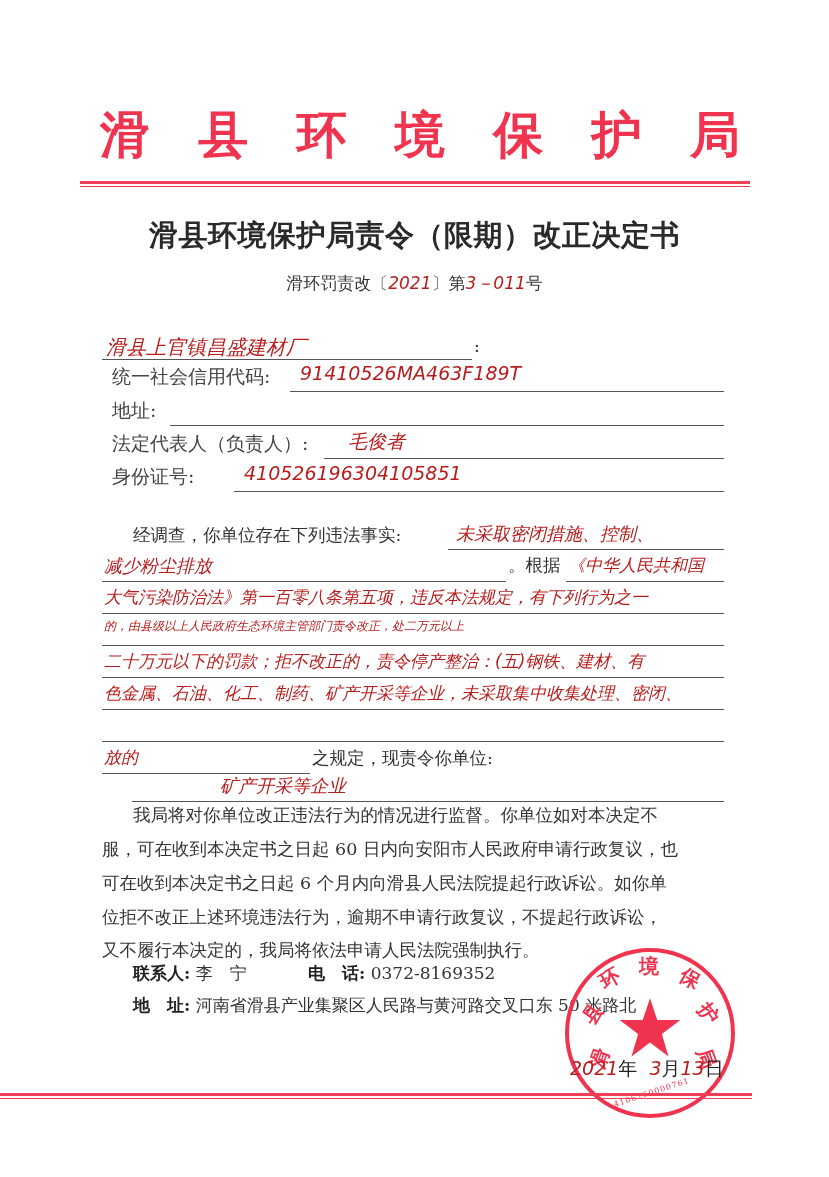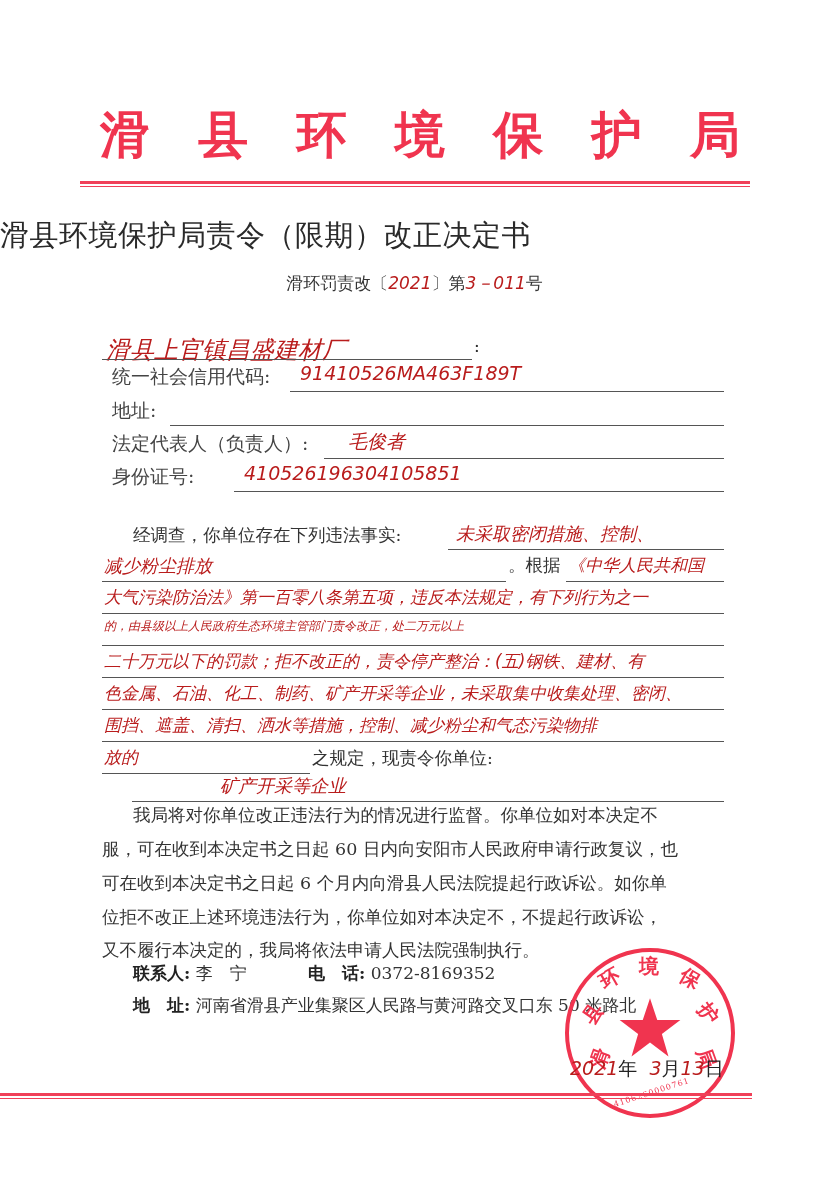--- a/index.html
+++ b/index.html
@@ -5,22 +5,22 @@
   html, body { margin: 0; padding: 0; background: #ffffff; }
   body { width: 829px; height: 1177px; position: relative; overflow: hidden;
          font-family: "DejaVu Serif", "Liberation Serif", serif; color: #222; }
   .abs { position: absolute; }
   .agency { left: 100px; top: 100px; width: 640px; height: 70px;
             display: flex; justify-content: space-between; align-items: center;
             color: #f0344f; font-size: 50px; font-weight: bold; letter-spacing: 0; }
   .agency span { display: inline-block; }
   .rule-top { left: 80px; top: 181px; width: 670px; height: 3px; background: #f04058; }
   .rule-top2 { left: 80px; top: 186px; width: 670px; height: 1px; background: #f04058; }
-  .doc-title { left: 0; width: 829px; top: 216px; 
-               font-size: 29px; font-weight: normal; color: #2a2a2a; letter-spacing: 0.5px; }
+  .doc-title { left: 0; width: 829px; top: 216px; text-align: center;
+               font-size: 29px; font-weight: bold; color: #2a2a2a; letter-spacing: 0.5px; }
   .doc-number { left: 0; width: 829px; top: 272px; text-align: center;
                 font-size: 17px; color: #333; }
   .hand { font-family: "DejaVu Sans", "Liberation Sans", sans-serif; font-style: italic;
           color: #b91c1c; }
   .line { position: absolute; height: 1px; background: #555; }
   .lbl { font-size: 17px; color: #444; }
   .para { font-size: 17.5px; color: #333; line-height: 34px; }
   .row { position: absolute; left: 112px; width: 612px; height: 34px; }
   .row .txt { position: absolute; left: 0; top: 4px; font-size: 19px; white-space: nowrap; }
   .row .uline { position: absolute; left: 0; right: 0; bottom: 2px; height: 1px; background: #555; }
@@ -49,21 +49,21 @@
 </div>
 <div class="abs rule-top"></div>
 <div class="abs rule-top2"></div>
 
 <div class="abs doc-title">滑县环境保护局责令（限期）改正决定书</div>
 <div class="abs doc-number">
   <span>滑环罚责改〔</span><span class="hand">2021</span><span>〕第</span><span class="hand">3－011</span><span>号</span>
 </div>
 
 <div class="abs" style="left:102px; top:328px; width:370px; height:32px;">
-  <span class="hand" style="position:absolute; left:4px; top:6px; font-size:24px;">滑县上官镇昌盛建材厂</span>
+  <span class="hand" style="position:absolute; left:4px; top:6px; font-size:20px;">滑县上官镇昌盛建材厂</span>
   <div class="line" style="left:0; right:0; bottom:0;"></div>
 </div>
 <span class="abs" style="left:474px; top:336px; font-size:17px;">:</span>
 
 <div class="row" style="top:360px;">
   <span class="txt lbl">统一社会信用代码:</span>
   <span class="txt hand" style="left:188px; font-size:19px; top:2px;">91410526MA463F189T</span>
   <div class="uline" style="left:178px;"></div>
 </div>
 <div class="row" style="top:394px;">
@@ -107,38 +107,37 @@
 </div>
 <div class="abs" style="left:102px; top:647px; width:622px; height:31px;">
   <span class="hand" style="position:absolute; left:2px; top:3px; font-size:17px; white-space:nowrap;">二十万元以下的罚款；拒不改正的，责令停产整治：(五)钢铁、建材、有</span>
   <div class="line" style="left:0; right:0; bottom:0;"></div>
 </div>
 <div class="abs" style="left:102px; top:679px; width:622px; height:31px;">
   <span class="hand" style="position:absolute; left:2px; top:3px; font-size:17px; white-space:nowrap;">色金属、石油、化工、制药、矿产开采等企业，未采取集中收集处理、密闭、</span>
   <div class="line" style="left:0; right:0; bottom:0;"></div>
 </div>
 <div class="abs" style="left:102px; top:711px; width:622px; height:31px;">
-  <span class="hand" style="position:absolute; left:2px; top:3px; font-size:17px; white-space:nowrap;">围挡、遮盖、清扫、洒水等措施，控制、减少粉尘和气态污染物排</span>
   <div class="line" style="left:0; right:0; bottom:0;"></div>
 </div>
 <div class="abs" style="left:102px; top:743px; width:208px; height:31px;">
   <span class="hand" style="position:absolute; left:2px; top:3px; font-size:17px; white-space:nowrap;">放的</span>
   <div class="line" style="left:0; right:0; bottom:0;"></div>
 </div>
 <span class="abs para" style="left:312px; top:741px; white-space:nowrap;">之规定，现责令你单位:</span>
 
 <div class="abs" style="left:132px; top:772px; width:592px; height:30px;">
   <span class="hand" style="position:absolute; left:88px; top:2px; font-size:18px; white-space:nowrap;">矿产开采等企业</span>
   <div class="line" style="left:0; right:0; bottom:0;"></div>
 </div>
 
 <div class="abs para" style="left:133px; top:798px; white-space:nowrap;">我局将对你单位改正违法行为的情况进行监督。你单位如对本决定不</div>
 <div class="abs para" style="left:102px; top:832px; white-space:nowrap;">服，可在收到本决定书之日起 60 日内向安阳市人民政府申请行政复议，也</div>
 <div class="abs para" style="left:102px; top:866px; white-space:nowrap;">可在收到本决定书之日起 6 个月内向滑县人民法院提起行政诉讼。如你单</div>
-<div class="abs para" style="left:102px; top:900px; white-space:nowrap;">位拒不改正上述环境违法行为，你单位如对本决定不，不提起行政诉讼，</div>
+<div class="abs para" style="left:102px; top:900px; white-space:nowrap;">位拒不改正上述环境违法行为，逾期不申请行政复议，不提起行政诉讼，</div>
 <div class="abs para" style="left:102px; top:933px; white-space:nowrap;">又不履行本决定的，我局将依法申请人民法院强制执行。</div>
 
 <div class="abs contact" style="left:133px; top:962px; white-space:nowrap;">
   <b>联系人:</b>
   <span>李　宁</span>
 </div>
 <div class="abs contact" style="left:308px; top:962px; white-space:nowrap;">
   <b>电　话:</b>
   <span>0372-8169352</span>
 </div>

